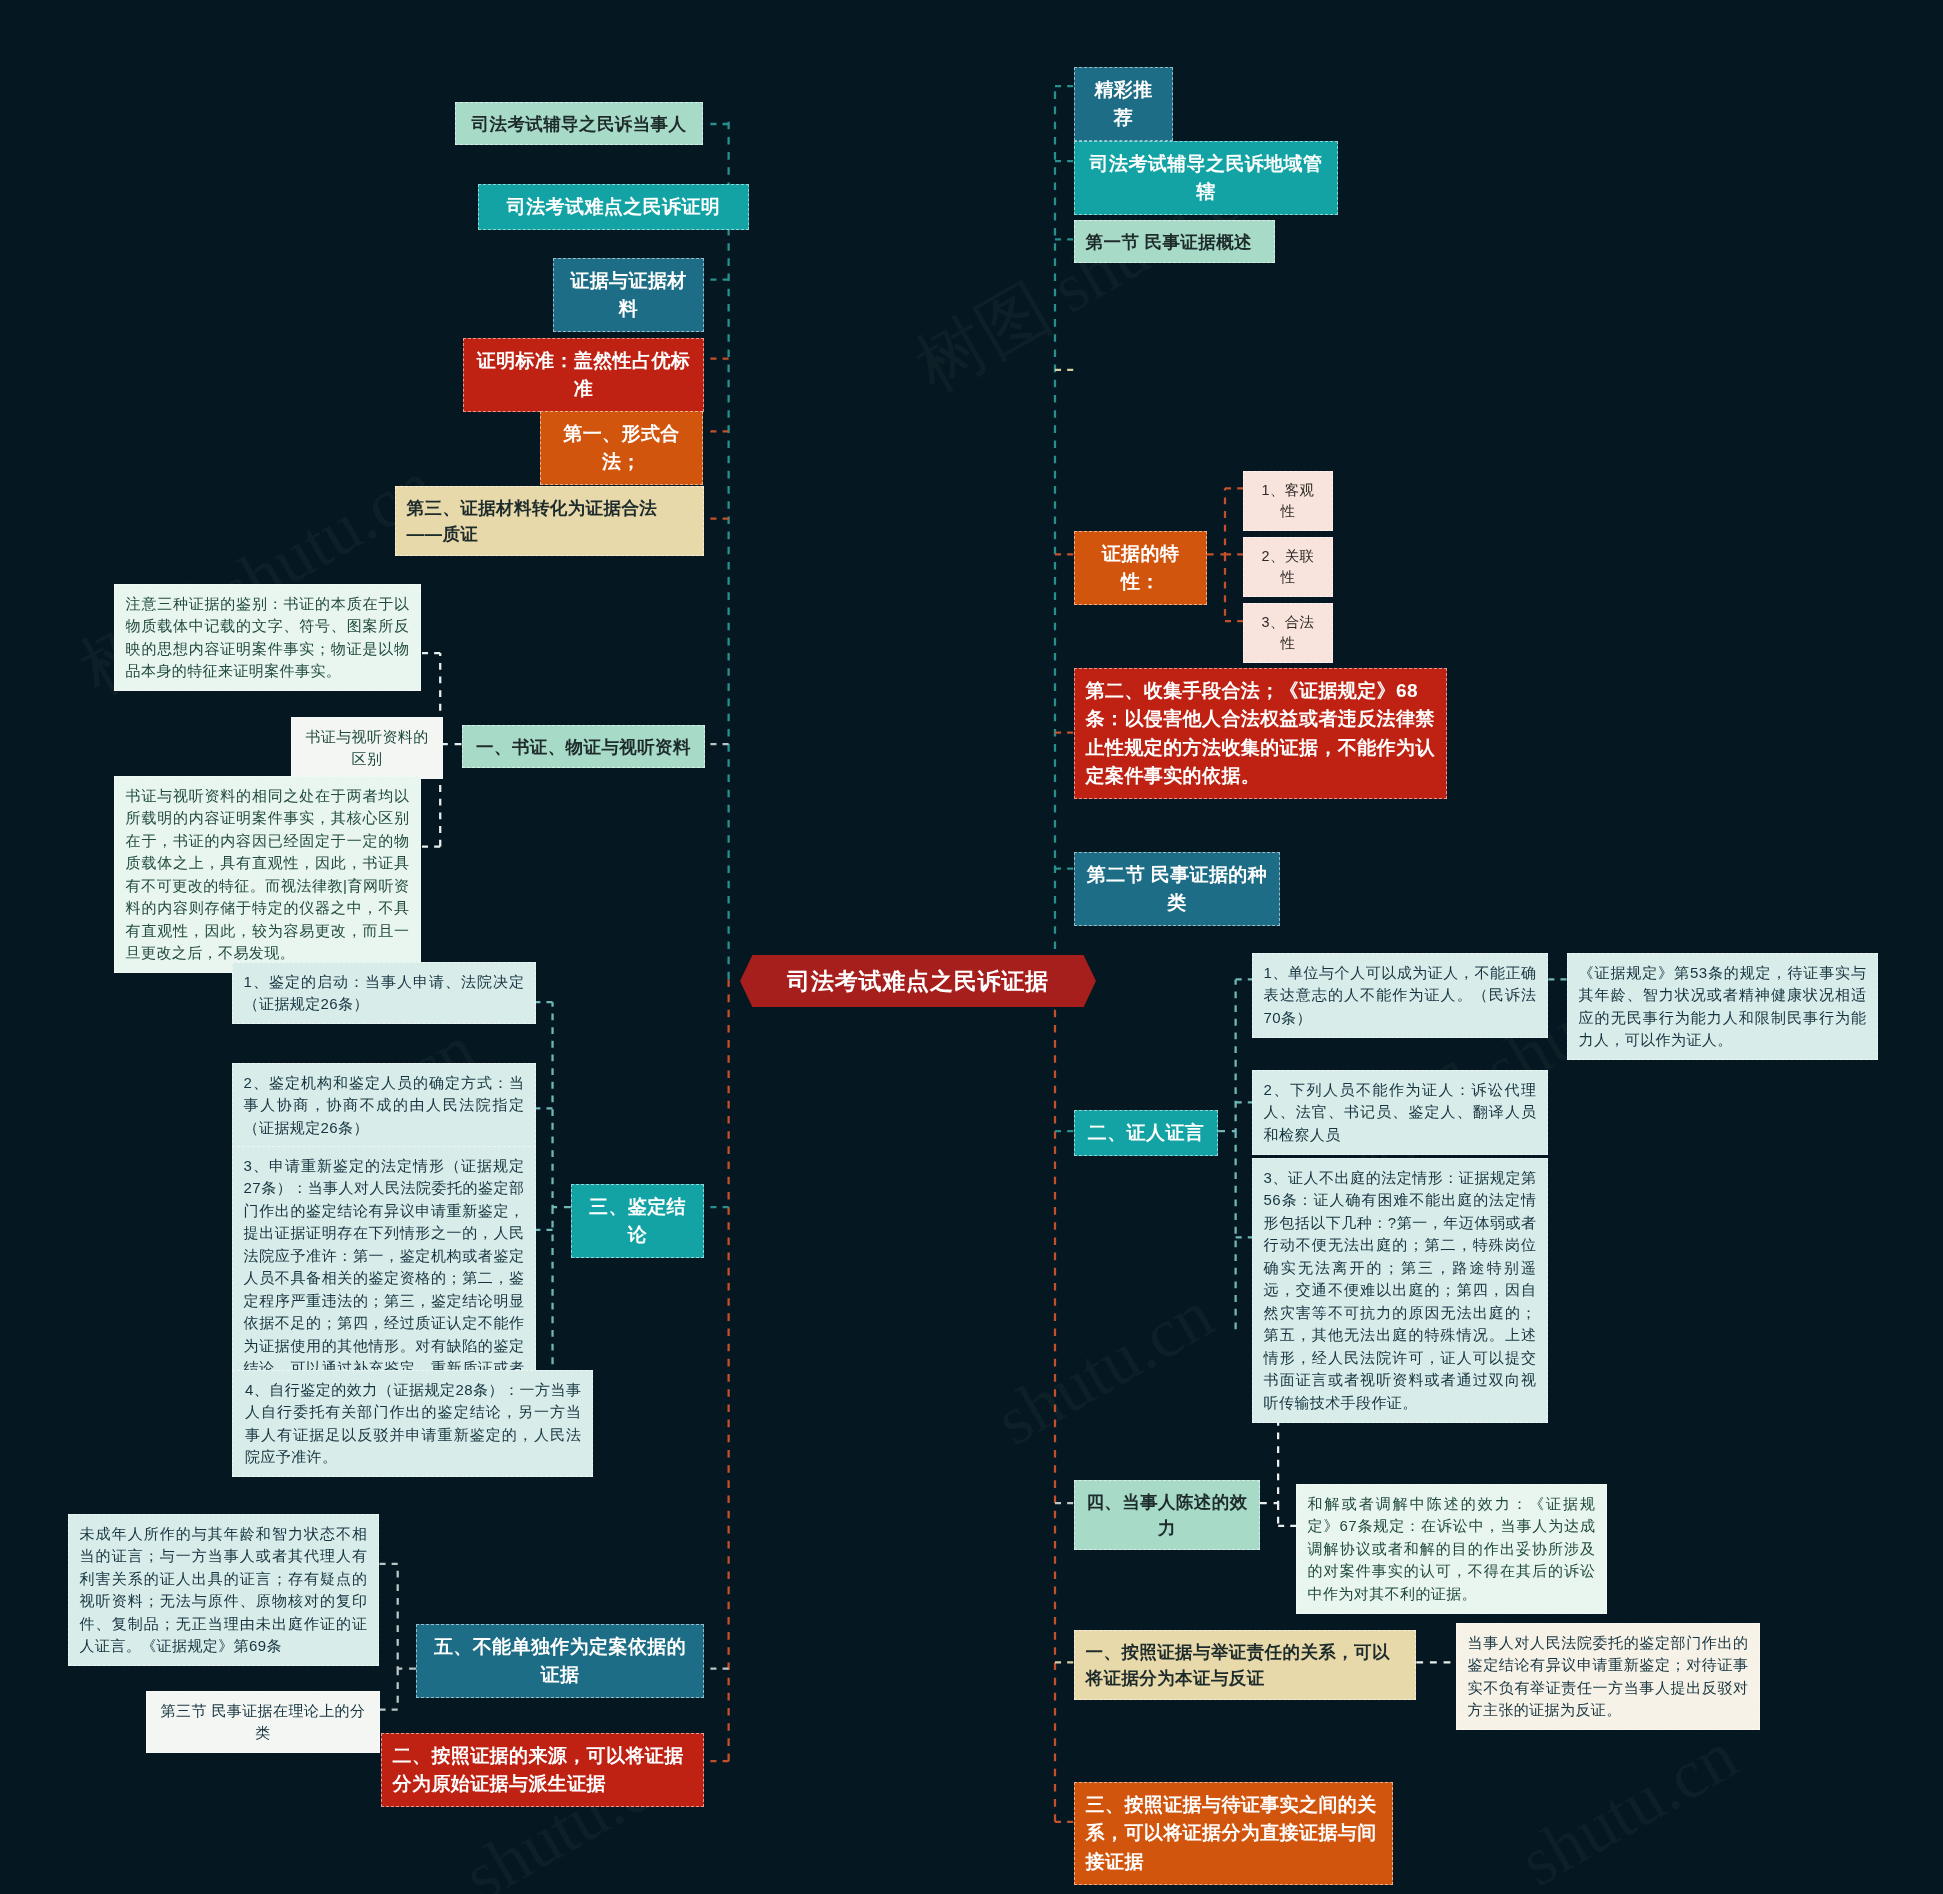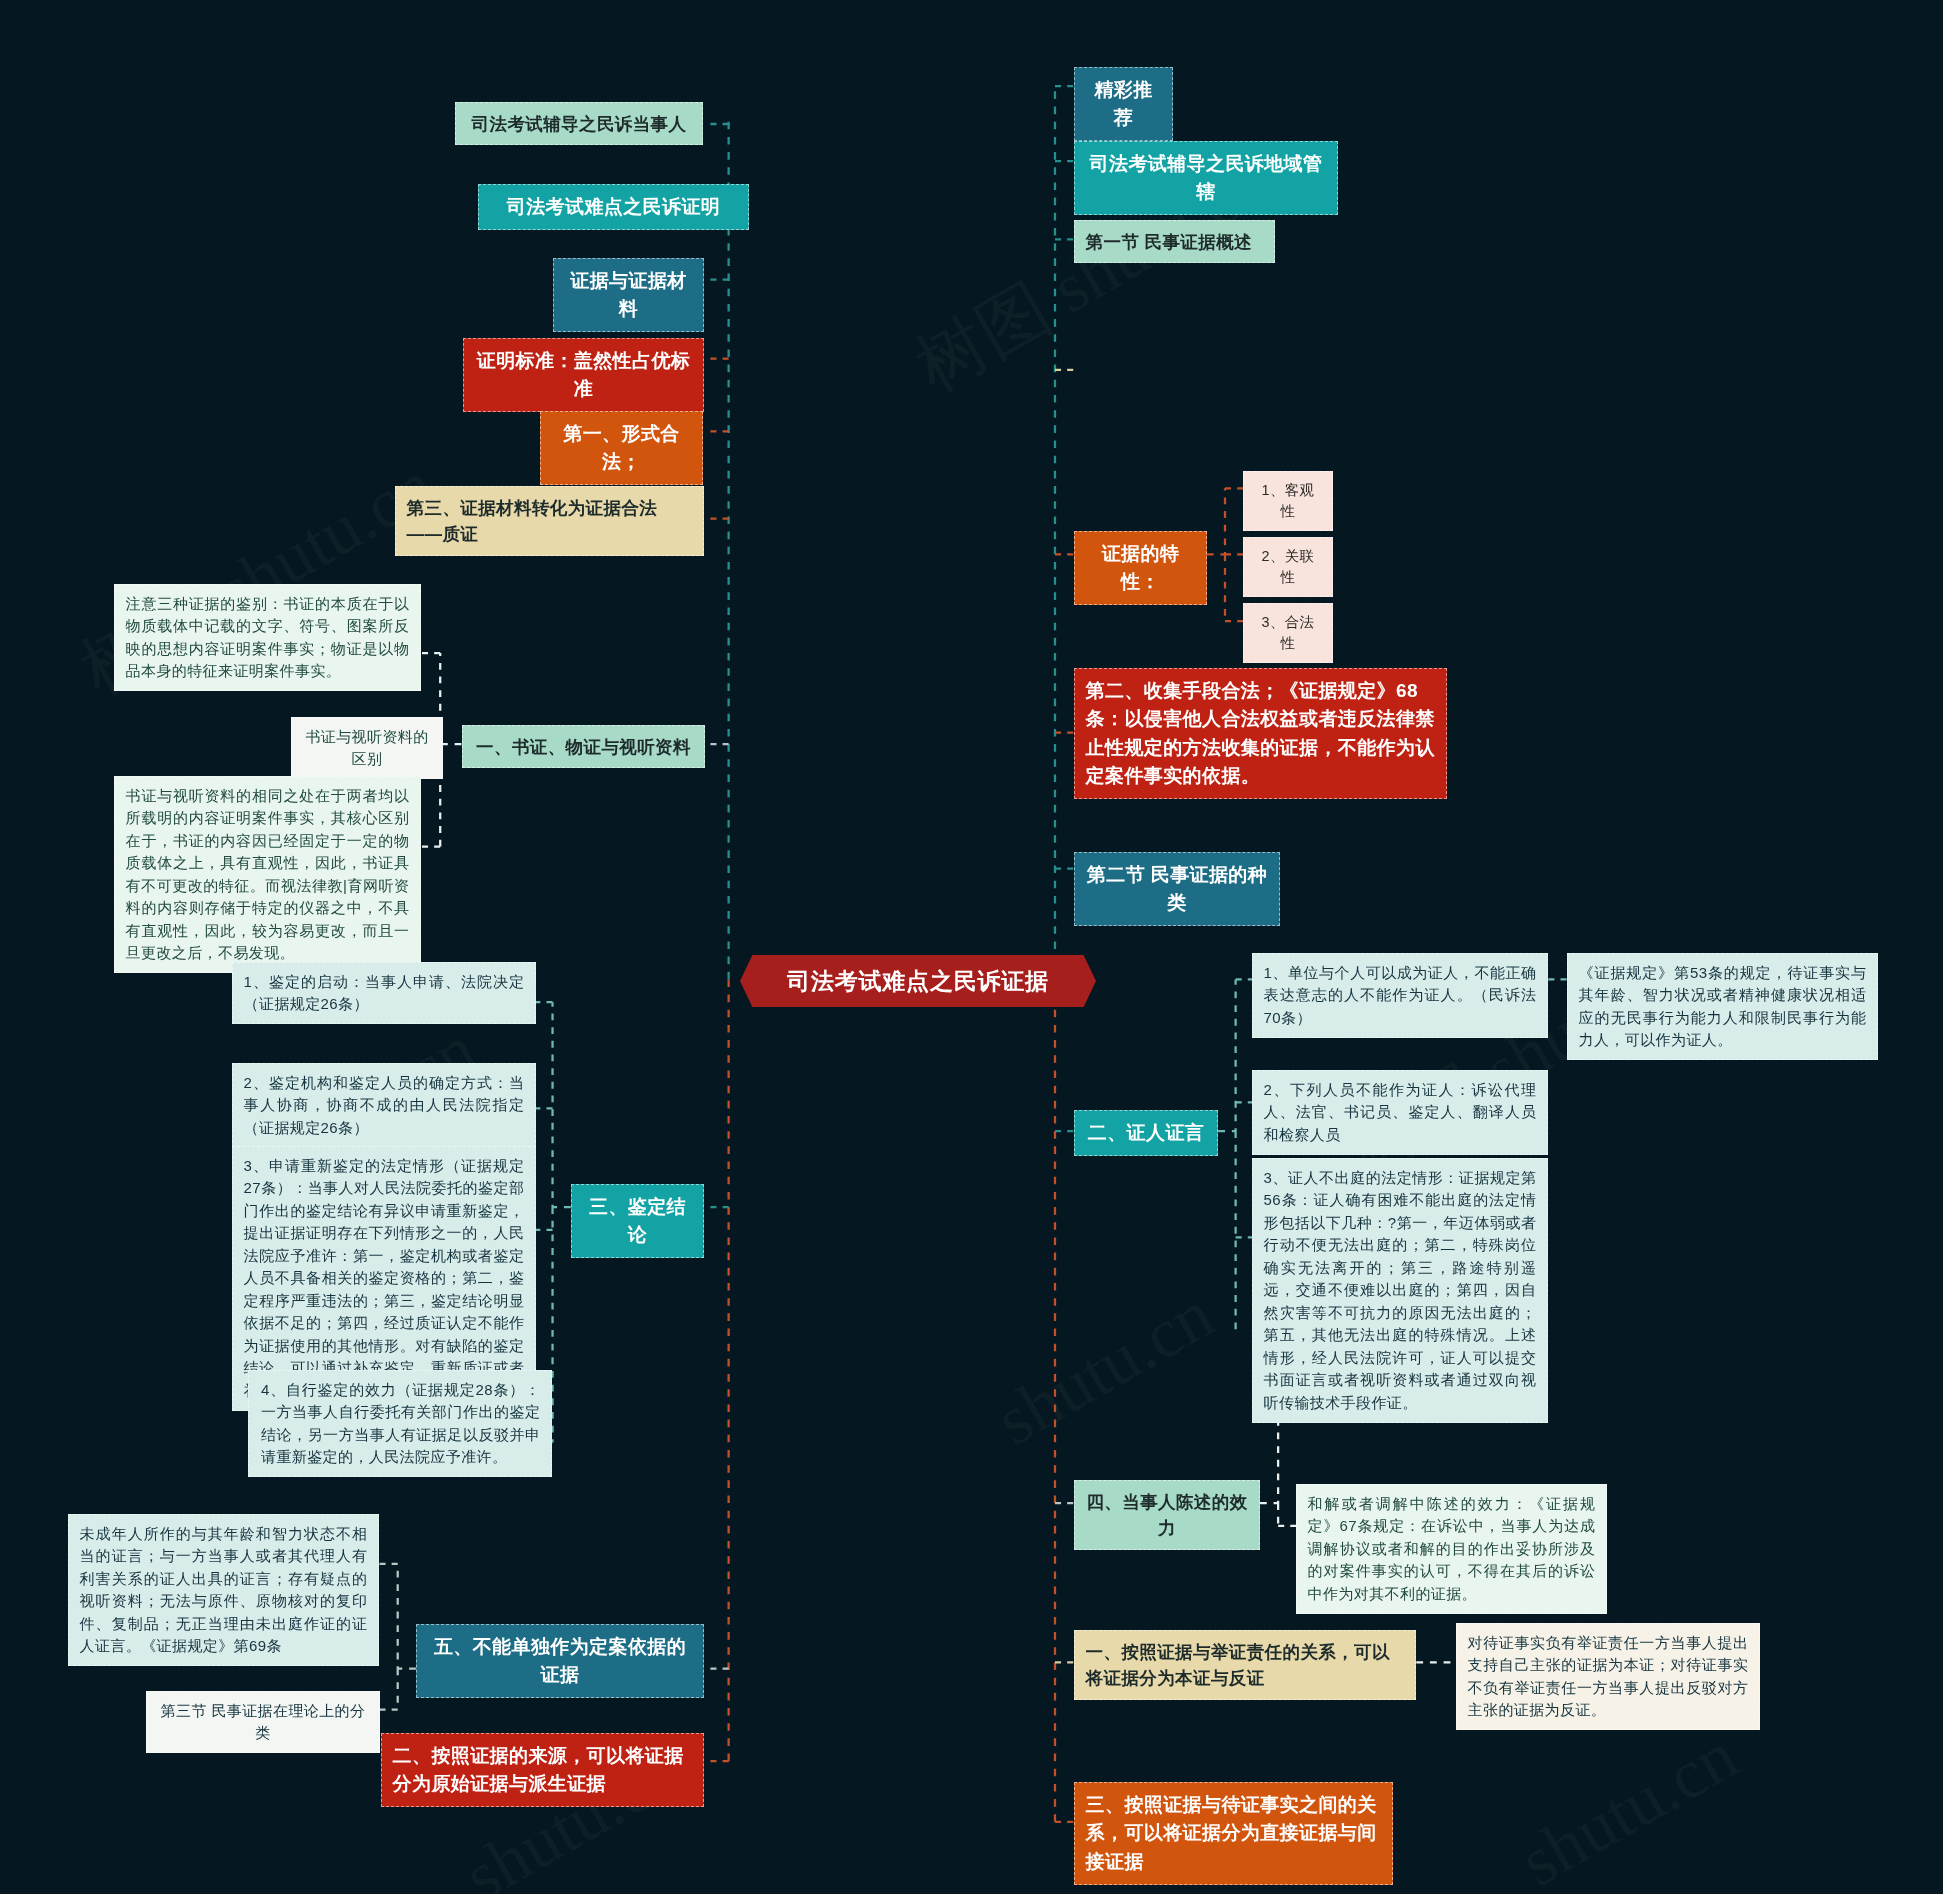--- a/index.html
+++ b/index.html
@@ -177,21 +177,21 @@
   <div class="node c-lightmint t-body" style="left:114px;top:776px;width:307px;">书证与视听资料的相同之处在于两者均以所载明的内容证明案件事实，其核心区别在于，书证的内容因已经固定于一定的物质载体之上，具有直观性，因此，书证具有不可更改的特征。而视法律教|育网听资料的内容则存储于特定的仪器之中，不具有直观性，因此，较为容易更改，而且一旦更改之后，不易发现。</div>
 
   <div class="node c-teal t-head" style="left:571px;top:1184px;width:133px;">三、鉴定结论</div>
 
   <div class="node c-paleaqua t-body-dk" style="left:232px;top:962px;width:304px;">1、鉴定的启动：当事人申请、法院决定（证据规定26条）</div>
 
   <div class="node c-paleaqua t-body-dk" style="left:232px;top:1063px;width:304px;">2、鉴定机构和鉴定人员的确定方式：当事人协商，协商不成的由人民法院指定（证据规定26条）</div>
 
   <div class="node c-paleaqua t-body-dk" style="left:232px;top:1146px;width:304px;">3、申请重新鉴定的法定情形（证据规定27条）：当事人对人民法院委托的鉴定部门作出的鉴定结论有异议申请重新鉴定，提出证据证明存在下列情形之一的，人民法院应予准许：第一，鉴定机构或者鉴定人员不具备相关的鉴定资格的；第二，鉴定程序严重违法的；第三，鉴定结论明显依据不足的；第四，经过质证认定不能作为证据使用的其他情形。对有缺陷的鉴定结论，可以通过补充鉴定、重新质证或者补充质证等方法解决，不予重新鉴定。</div>
 
-  <div class="node c-paleaqua t-body-dk" style="left:248px;top:1370px;width:304px;padding-left:12px;">4、自行鉴定的效力（证据规定28条）：一方当事人自行委托有关部门作出的鉴定结论，另一方当事人有证据足以反驳并申请重新鉴定的，人民法院应予准许。</div>
+  <div class="node c-paleaqua t-body-dk" style="left:232px;top:1370px;width:361px;padding-left:12px;">4、自行鉴定的效力（证据规定28条）：一方当事人自行委托有关部门作出的鉴定结论，另一方当事人有证据足以反驳并申请重新鉴定的，人民法院应予准许。</div>
 
   <div class="node c-steel t-head" style="left:416px;top:1624px;width:288px;">五、不能单独作为定案依据的证据</div>
 
   <div class="node c-paleaqua t-body-dk" style="left:68px;top:1514px;width:311px;">未成年人所作的与其年龄和智力状态不相当的证言；与一方当事人或者其代理人有利害关系的证人出具的证言；存有疑点的视听资料；无法与原件、原物核对的复印件、复制品；无正当理由未出庭作证的证人证言。《证据规定》第69条</div>
 
   <div class="node c-white t-body-dk" style="left:146px;top:1691px;width:234px;text-align:center;">第三节 民事证据在理论上的分类</div>
 
   <div class="node c-red t-head-l" style="left:381px;top:1733px;width:323px;">二、按照证据的来源，可以将证据分为原始证据与派生证据</div>
 
   <div class="node c-steel t-head" style="left:1074px;top:67px;width:99px;">精彩推荐</div>
@@ -221,18 +221,18 @@
 
   <div class="node c-paleaqua t-body-dk" style="left:1567px;top:953px;width:311px;">《证据规定》第53条的规定，待证事实与其年龄、智力状况或者精神健康状况相适应的无民事行为能力人和限制民事行为能力人，可以作为证人。</div>
 
   <div class="node c-mint t-sub" style="left:1074px;top:1480px;width:186px;">四、当事人陈述的效力</div>
 
 
   <div class="node c-lightmint t-body" style="left:1296px;top:1484px;width:311px;">和解或者调解中陈述的效力：《证据规定》67条规定：在诉讼中，当事人为达成调解协议或者和解的目的作出妥协所涉及的对案件事实的认可，不得在其后的诉讼中作为对其不利的证据。</div>
 
   <div class="node c-sand t-sub" style="left:1074px;top:1630px;width:342px;text-align:left;">一、按照证据与举证责任的关系，可以将证据分为本证与反证</div>
 
-  <div class="node c-cream t-body-dk" style="left:1456px;top:1623px;width:304px;">对待证事实负有举证责任一方当事人提出支持自己主张的证据为本证；对待证事实不负有举证责任一方当事人提出反驳对方主张的证据为反证。</div>
+  <div class="node c-cream t-body-dk" style="left:1456px;top:1623px;width:304px;">当事人对人民法院委托的鉴定部门作出的鉴定结论有异议申请重新鉴定；对待证事实不负有举证责任一方当事人提出反驳对方主张的证据为反证。</div>
 
   <div class="node c-orange t-head-l" style="left:1074px;top:1782px;width:319px;">三、按照证据与待证事实之间的关系，可以将证据分为直接证据与间接证据</div>
 
 </div>
 
 
 </body></html>

